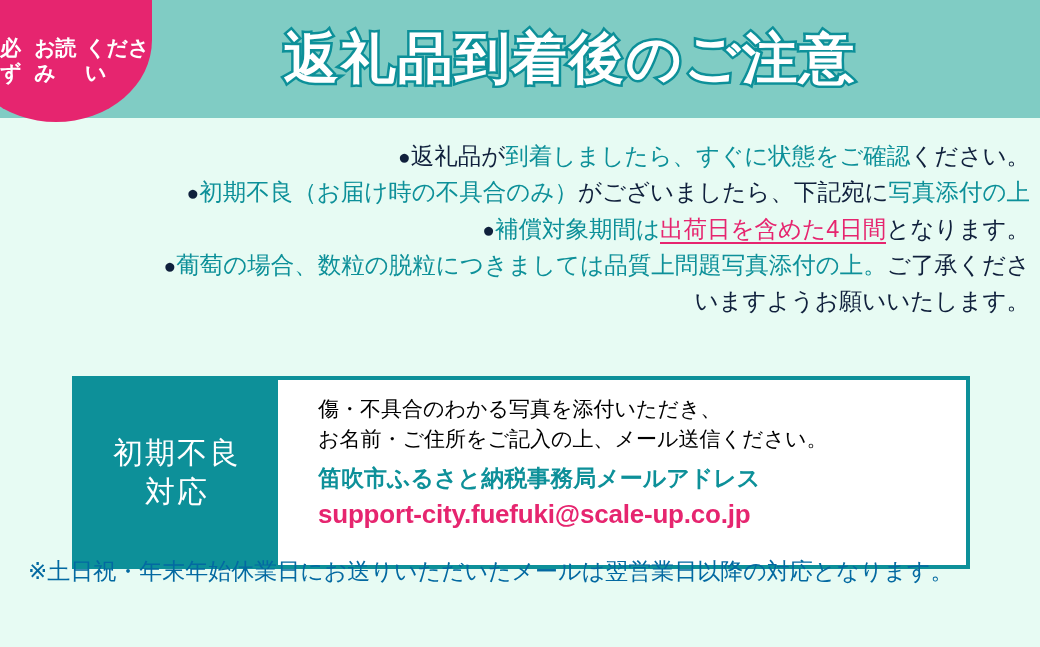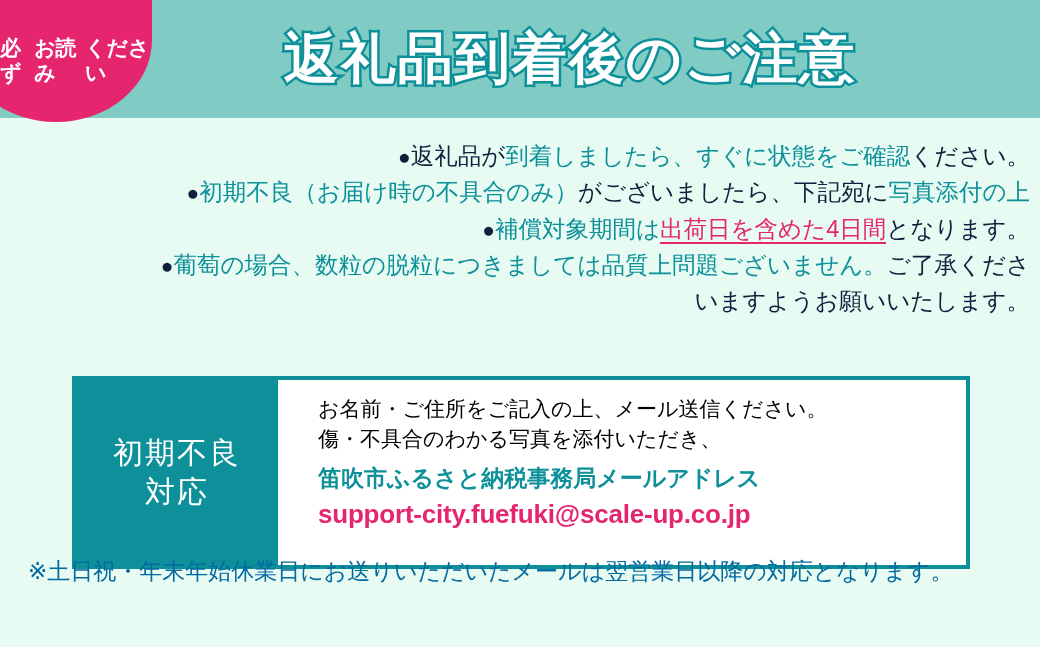--- a/index.html
+++ b/index.html
@@ -115,32 +115,32 @@
 <div class="badge-inner">
   <span>必ず</span>
   <span>お読み</span>
   <span>ください</span>
 </div>
 
 <div class="bullets" id="bullet-list">
     <div class="bullet-row"><span class="dot">●</span><span>返礼品が</span><span class="hl">到着しましたら、すぐに状態をご確認</span><span>ください。</span></div>
     <div class="bullet-row"><span class="dot">●</span><span class="hl">初期不良（お届け時の不具合のみ）</span><span>がございましたら、下記宛に</span><span class="hl">写真添付の上</span></div>
     <div class="bullet-row"><span class="dot">●</span><span class="hl">補償対象期間は</span><span class="pk">出荷日を含めた4日間</span><span>となります。</span></div>
-    <div class="bullet-row"><span class="dot">●</span><span class="hl">葡萄の場合、数粒の脱粒につきましては</span><span class="hl">品質上問題</span><span class="hl">ございません。</span><span>ご了承くださ</span></div>
+    <div class="bullet-row"><span class="dot">●</span><span class="hl">葡萄の場合、数粒の脱粒につきましては</span><span class="hl">品質上問題</span><span class="hl">写真添付の上。</span><span>ご了承くださ</span></div>
     <div class="bullet-row">
       <span class="indent"><span>いますようお願いいたします。</span></span>
     </div>
   </div>
 
 <div class="box">
   <div class="box-left">
     <span>初期不良</span>
     <span>対応</span>
   </div>
   <div class="box-right">
+    <div class="box-line">傷・不具合のわかる写真を添付いただき、</div>
     <div class="box-line">お名前・ご住所をご記入の上、メール送信ください。</div>
-    <div class="box-line">傷・不具合のわかる写真を添付いただき、</div>
     <div class="box-addr-label">笛吹市ふるさと納税事務局メールアドレス</div>
     <div class="box-email">support-city.fuefuki@scale-up.co.jp</div>
   </div>
 </div>
 
 <div class="footer">※土日祝・年末年始休業日にお送りいただいたメールは翌営業日以降の対応となります。</div>
 
 </body></html>

